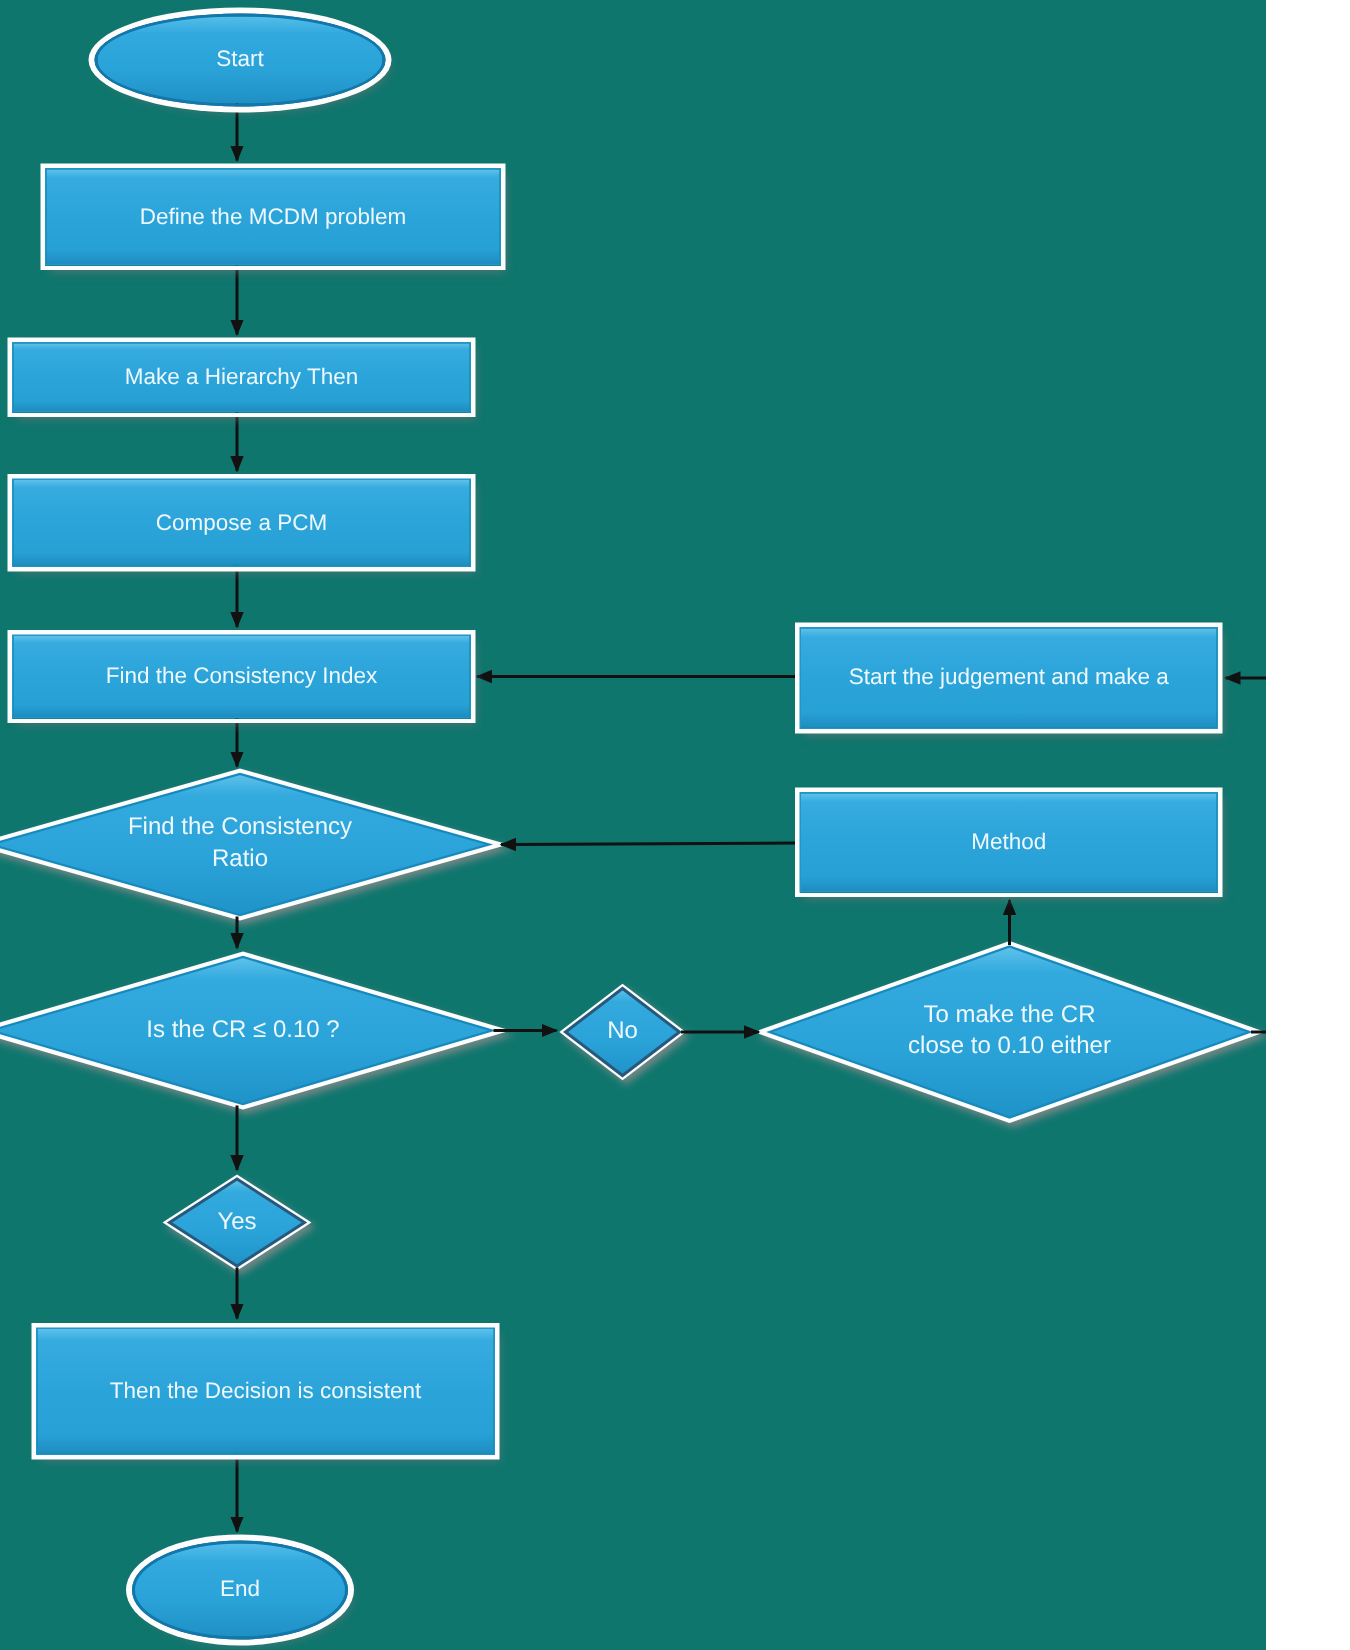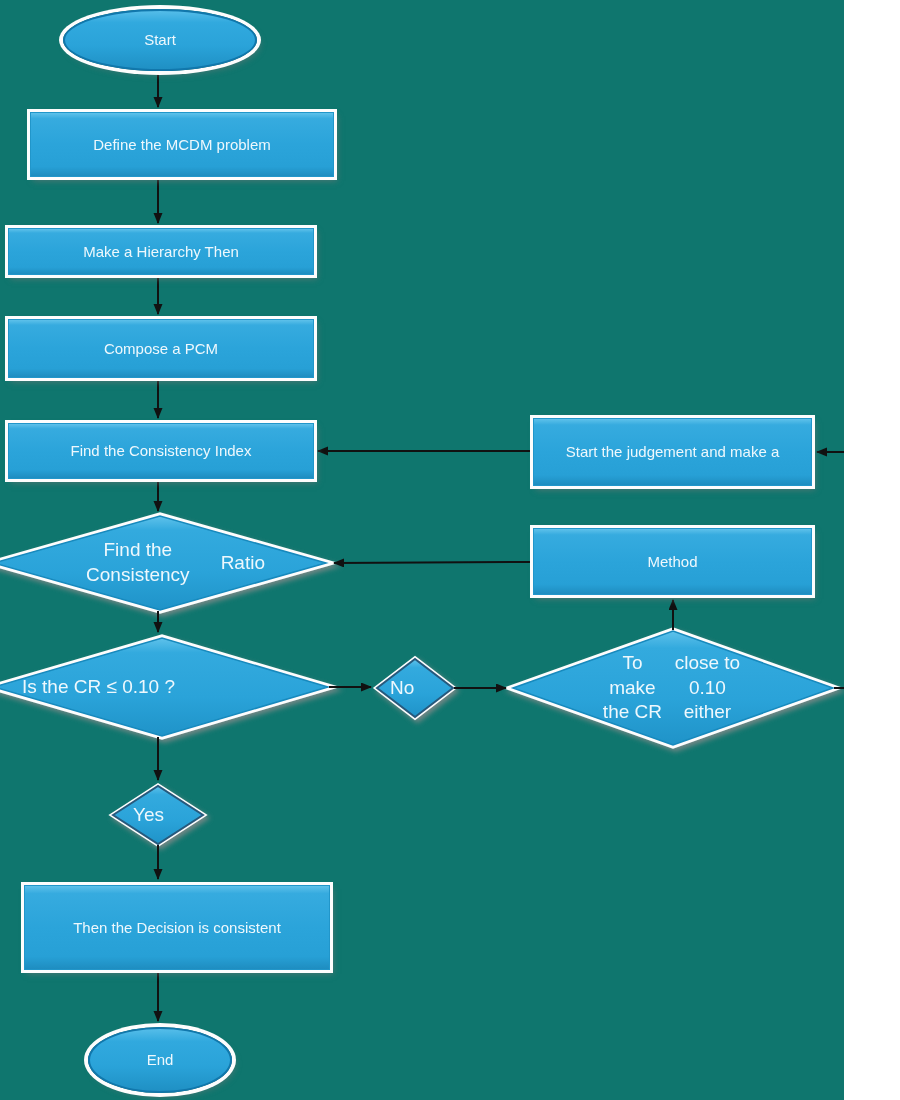--- a/index.html
+++ b/index.html
@@ -22,22 +22,22 @@
   
   .ellipsenode{
     position:absolute;display:flex;align-items:center;justify-content:center;
     background:linear-gradient(180deg,#55bde9 0%,#31a9de 20%,#2aa3d9 60%,#1f90c4 100%);
     border:2px solid #1177ac;border-radius:50%;
     box-shadow:0 0 0 4px #fdfdfd,3px 4px 6px rgba(120,120,120,.55);
     color:#eef8fd;font-size:15px;text-align:center;z-index:2;
   }
   
   .dlabel{
-    position:absolute;display:flex;align-items:center;justify-content:space-between;
-    color:#eef8fd;font-size:19px;text-align:center;line-height:1.35;z-index:3;pointer-events:none;
+    position:absolute;display:flex;flex-direction:column;align-items:center;justify-content:center;
+    color:#eef8fd;font-size:16px;text-align:center;line-height:1.35;z-index:3;pointer-events:none;
   }
   .lbl{display:block;line-height:1.3;}
   
   #n-start{left:63px;top:9px;width:190px;height:58px;}
   #n-define{left:18px;top:112px;width:302px;height:63px;margin-left:12px;}
   #n-hierarchy{left:8px;top:228px;width:304px;height:45px;}
   #n-pcm{left:8px;top:319px;width:304px;height:57px;}
   #n-ci{left:8px;top:423px;width:304px;height:54px;}
   #n-use{left:533px;top:528px;width:277px;height:65px;}
   #n-revise{left:533px;top:418px;width:277px;height:66px;}

